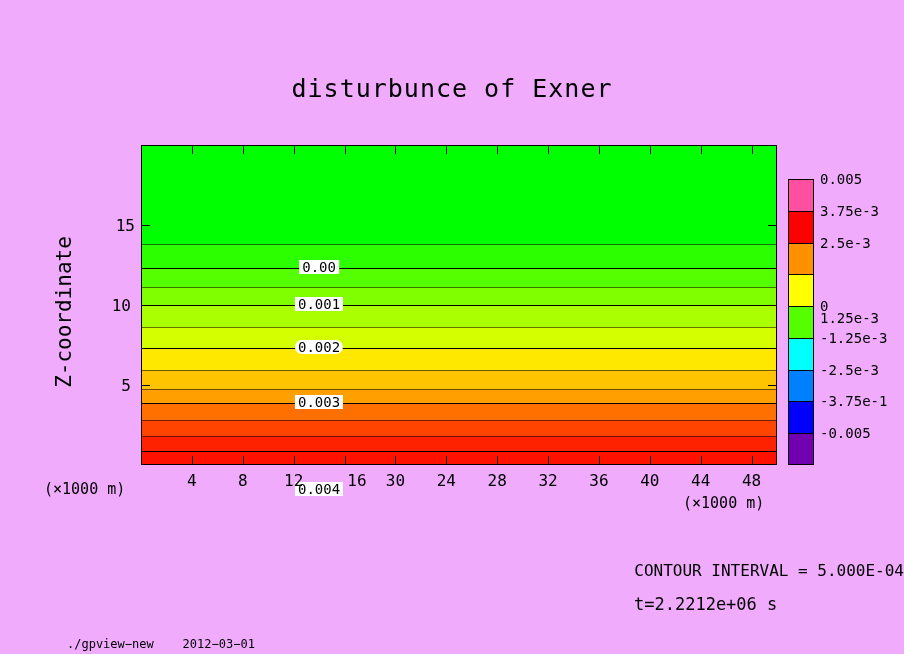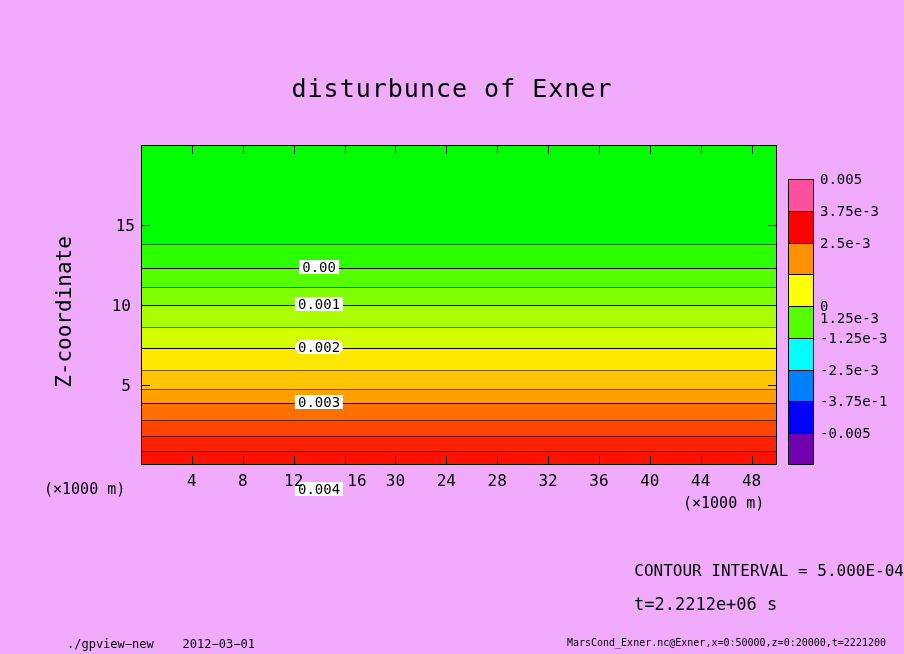--- a/index.html
+++ b/index.html
@@ -327,15 +327,14 @@
     </div>
 
   <div class="contour-interval">CONTOUR INTERVAL = 5.000E-04</div>
   <div class="time-label">t=2.2212e+06 s</div>
 
   <div class="foot-left">
     <span>./gpview−new</span>
     &nbsp;&nbsp;
     <span>2012−03−01</span>
   </div>
-  <div class="foot-right">MarsCond_Exner.nc@Exner,x=0:50000,z=0:20000,t=2221200</div>
 
 </div>
 
 </body></html>

